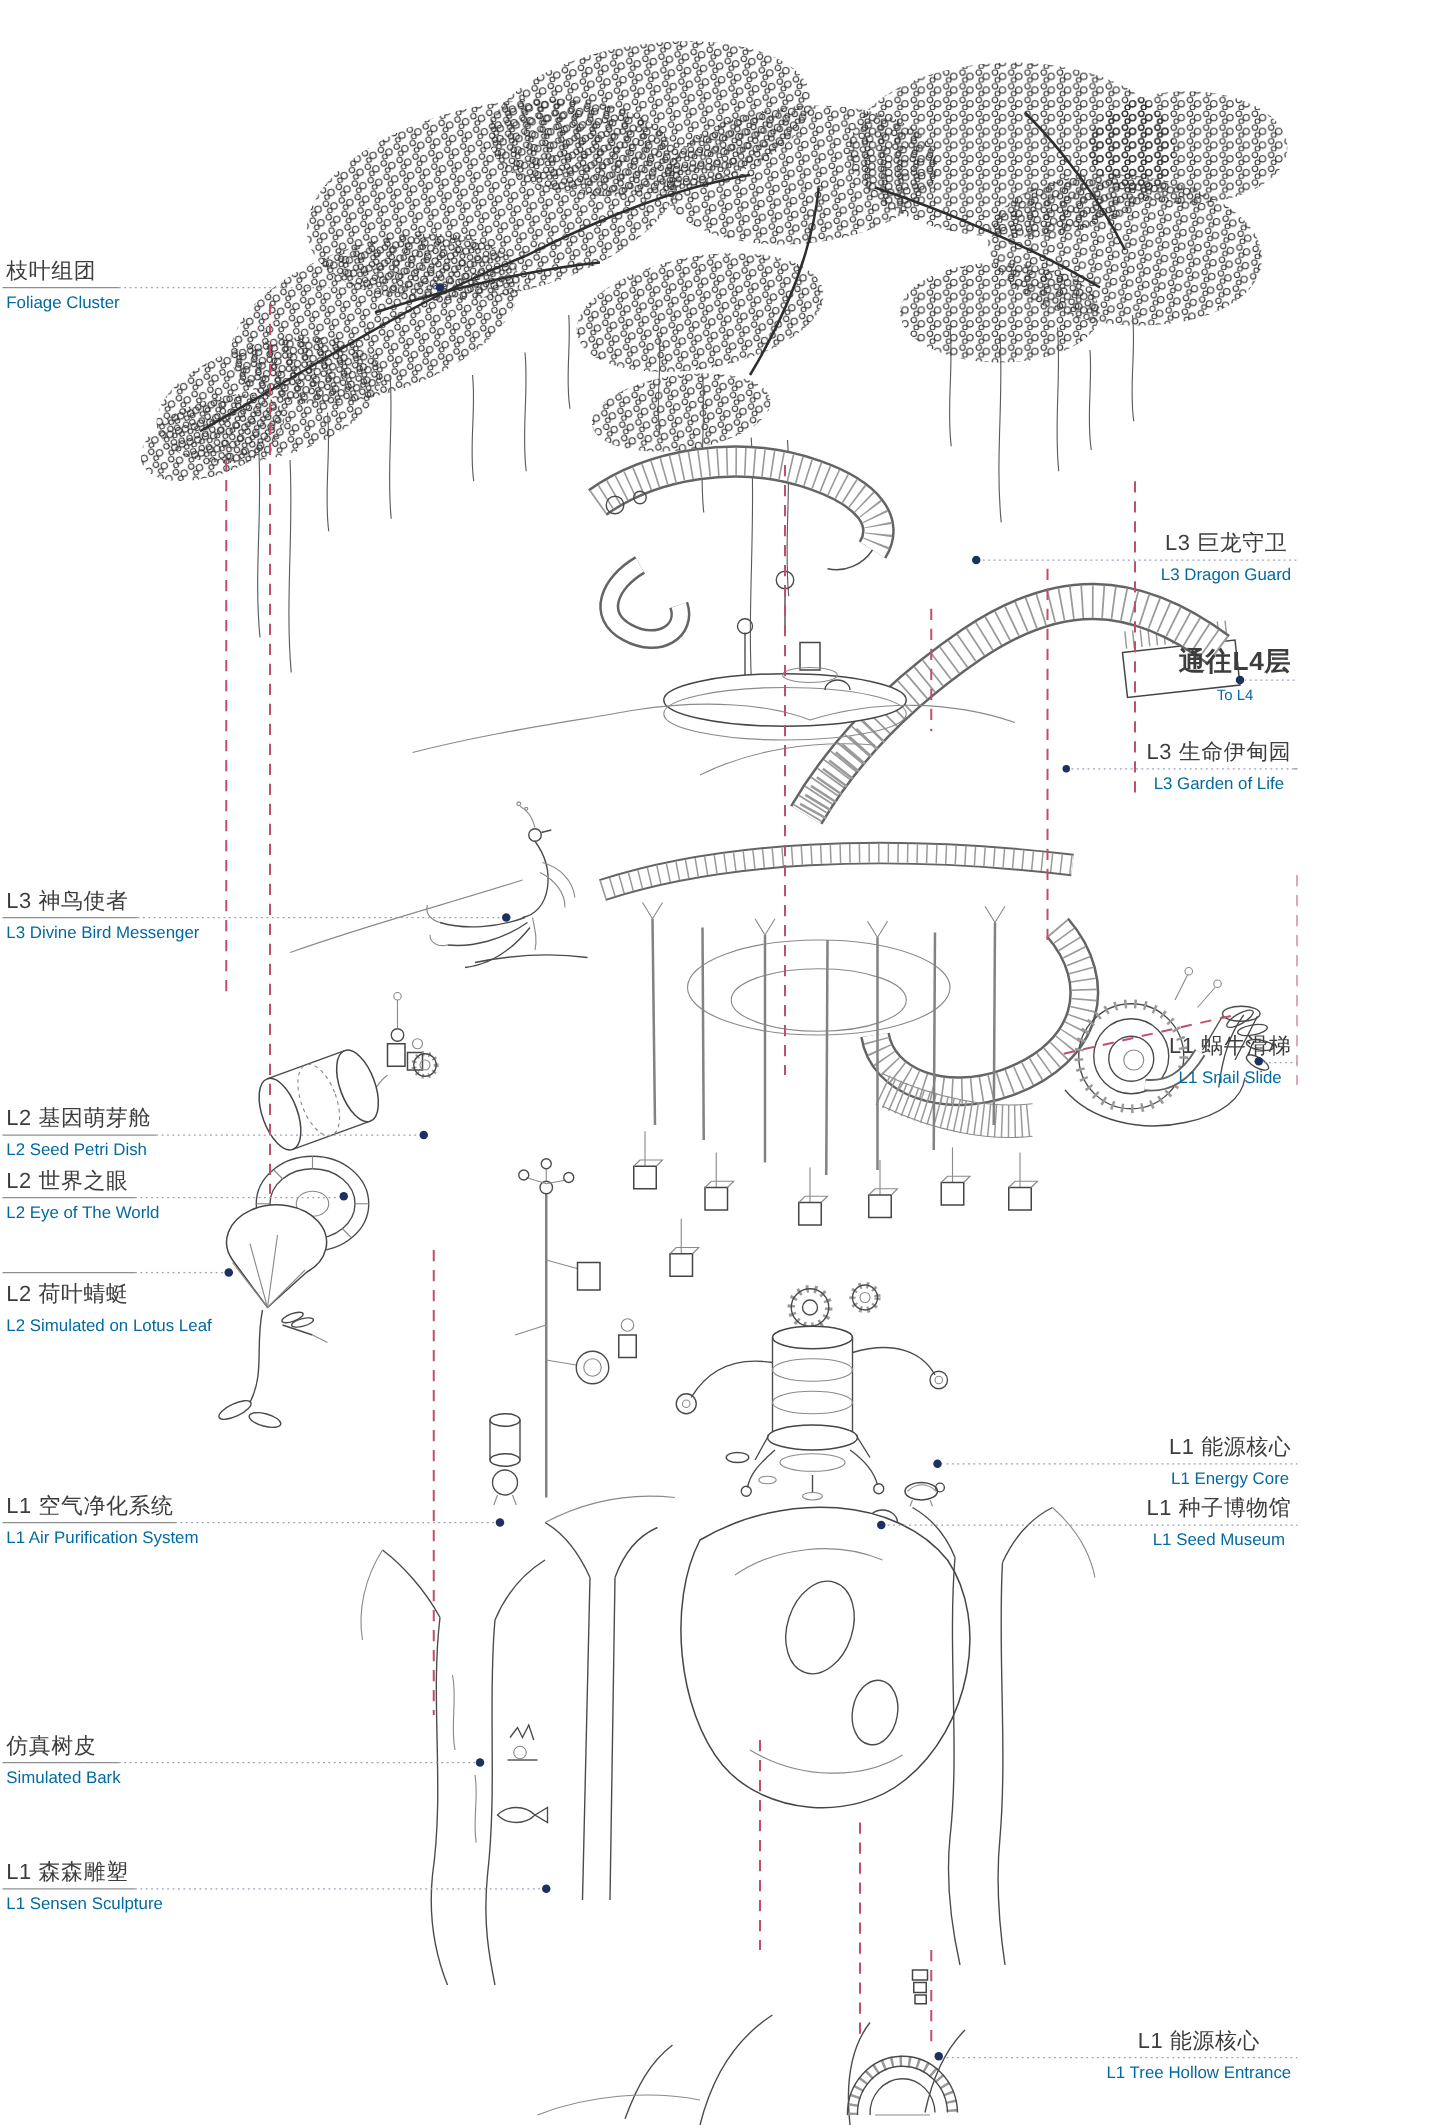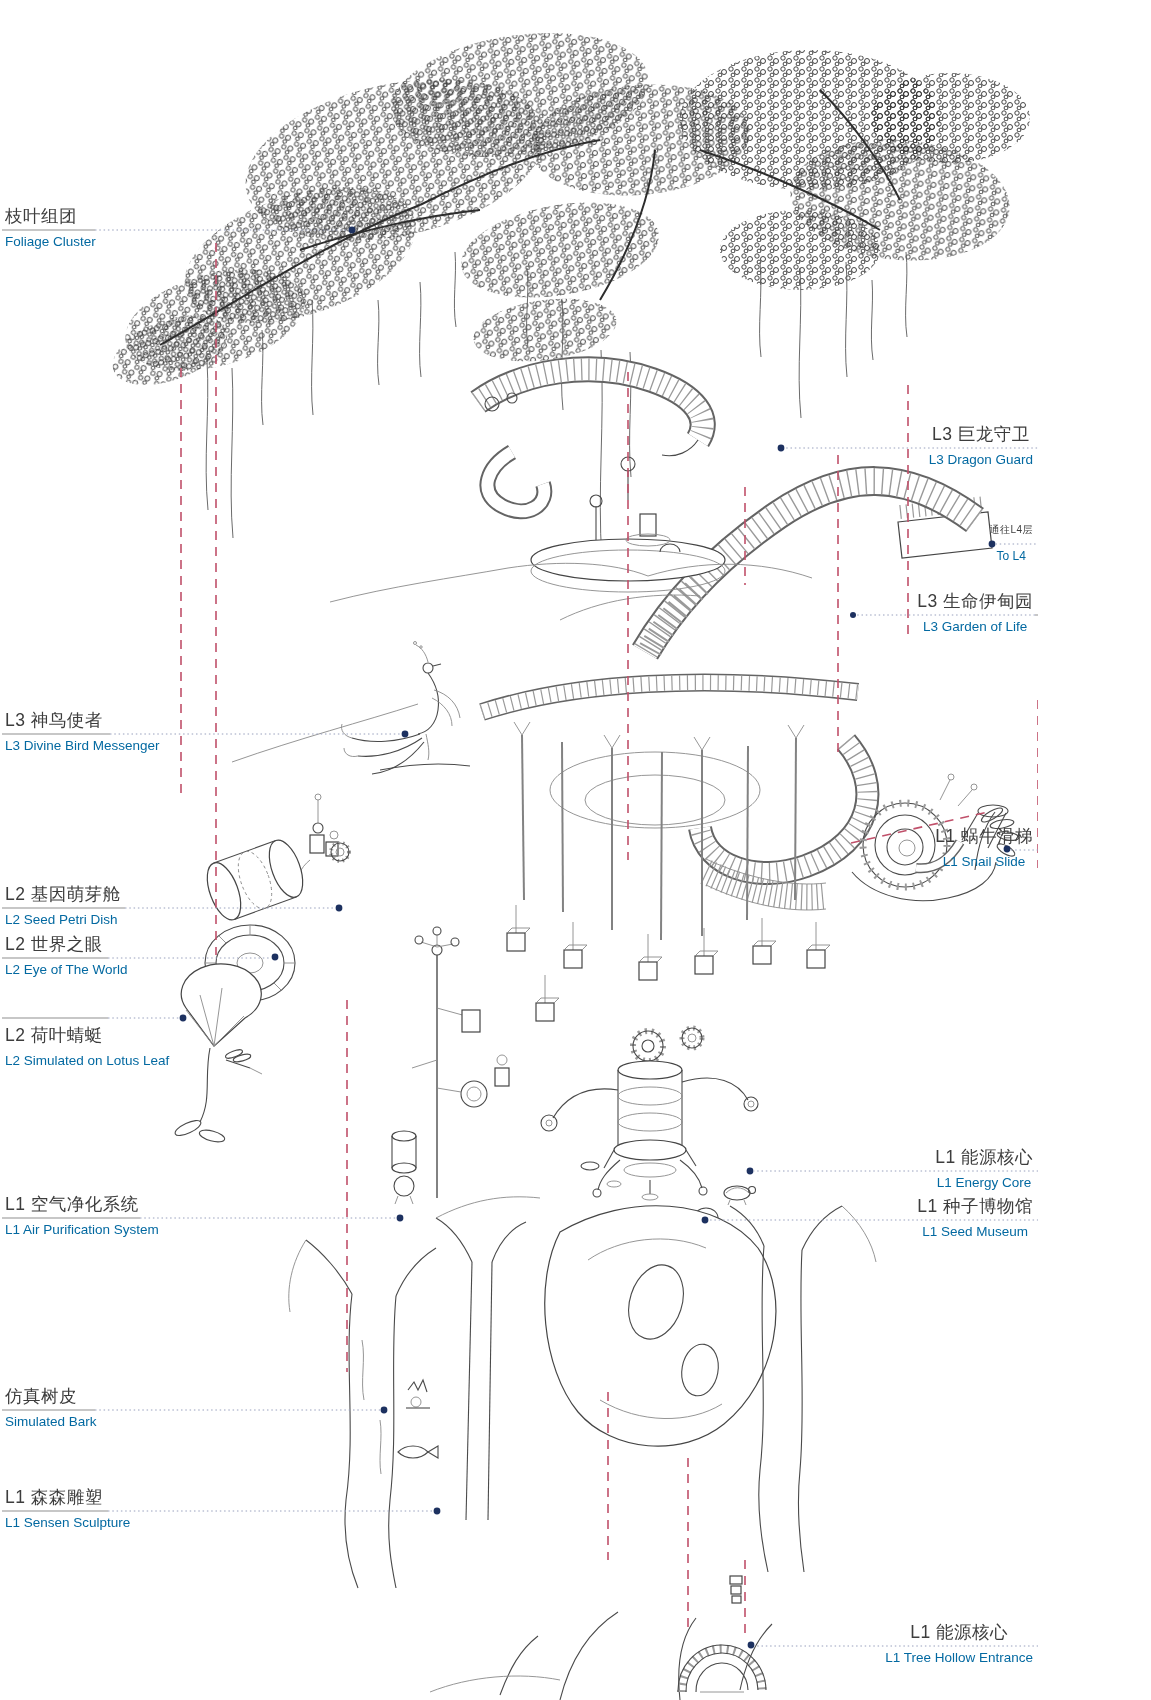--- a/index.html
+++ b/index.html
@@ -4,21 +4,21 @@
 <title>Diagram</title>
 <style>
   html,body{margin:0;padding:0;background:#ffffff;}
   .stage{position:relative;width:1038px;height:1700px;background:#fff;overflow:hidden;
          font-family:"Liberation Sans","DejaVu Sans",sans-serif;}
   .art{position:absolute;left:0;top:0;}
   .callout{position:absolute;white-space:nowrap;}
   .callout .cn{font-size:17.5px;line-height:24px;color:#3d3d3d;font-weight:500;letter-spacing:.5px;}
   .callout .en{font-size:13.5px;line-height:18px;color:#0369a1;margin-top:5px;}
   .callout.right{text-align:center;}
-  .callout.small .cn{font-size:10px;line-height:24px;}
+  .callout.small .cn{font-size:21px;line-height:24px;font-weight:bold;}
   .callout.small .en{font-size:12px;}
   
   .ln{fill:none;stroke:#4a4a4a;stroke-width:1.1;}
   .lnf{fill:#fff;stroke:#454545;stroke-width:1.2;}
   .ln2{fill:none;stroke:#8a8a8a;stroke-width:0.9;}
   .vine{fill:none;stroke:#5a5a5a;stroke-width:0.9;}
   .branch{fill:none;stroke:#2d2d2d;stroke-width:2;}
   .pole{fill:none;stroke:#828282;stroke-width:2;}
   .comb{fill:none;stroke:#9a9a9a;}
   .bandO{fill:none;stroke:#646464;}

